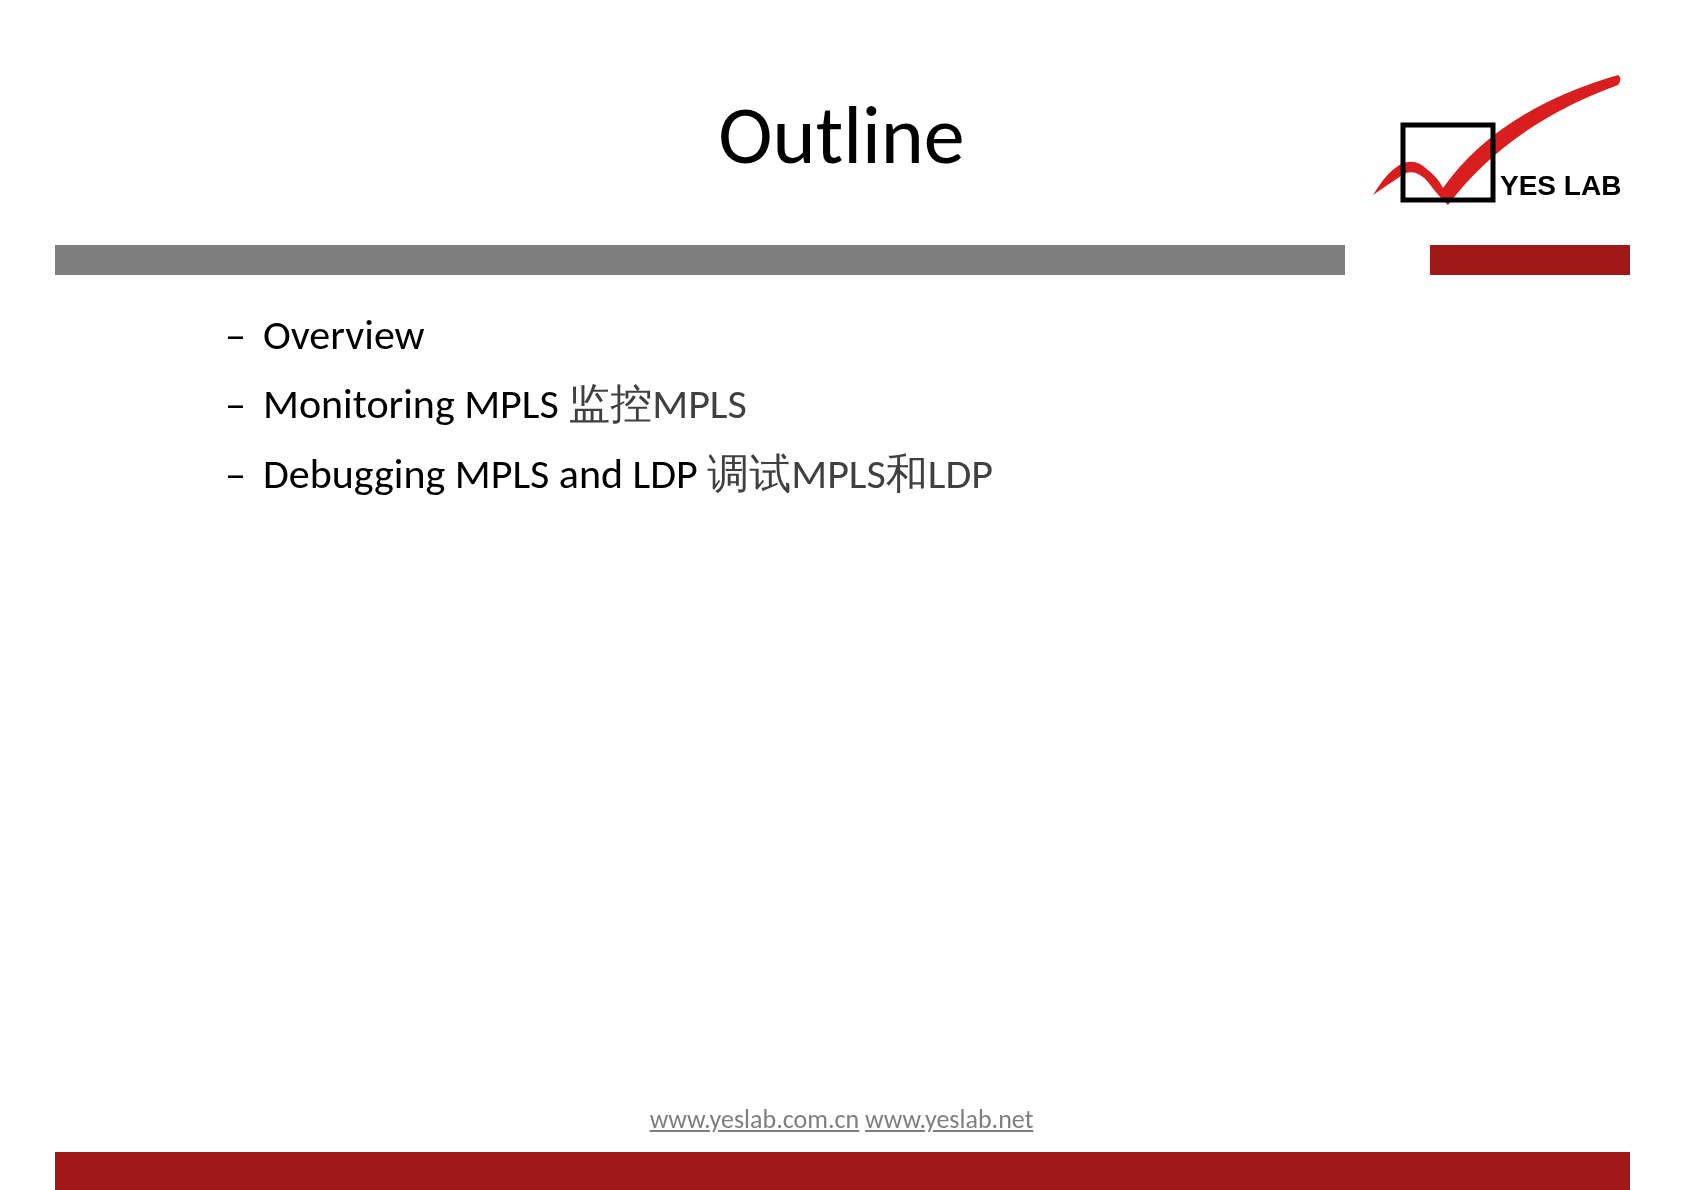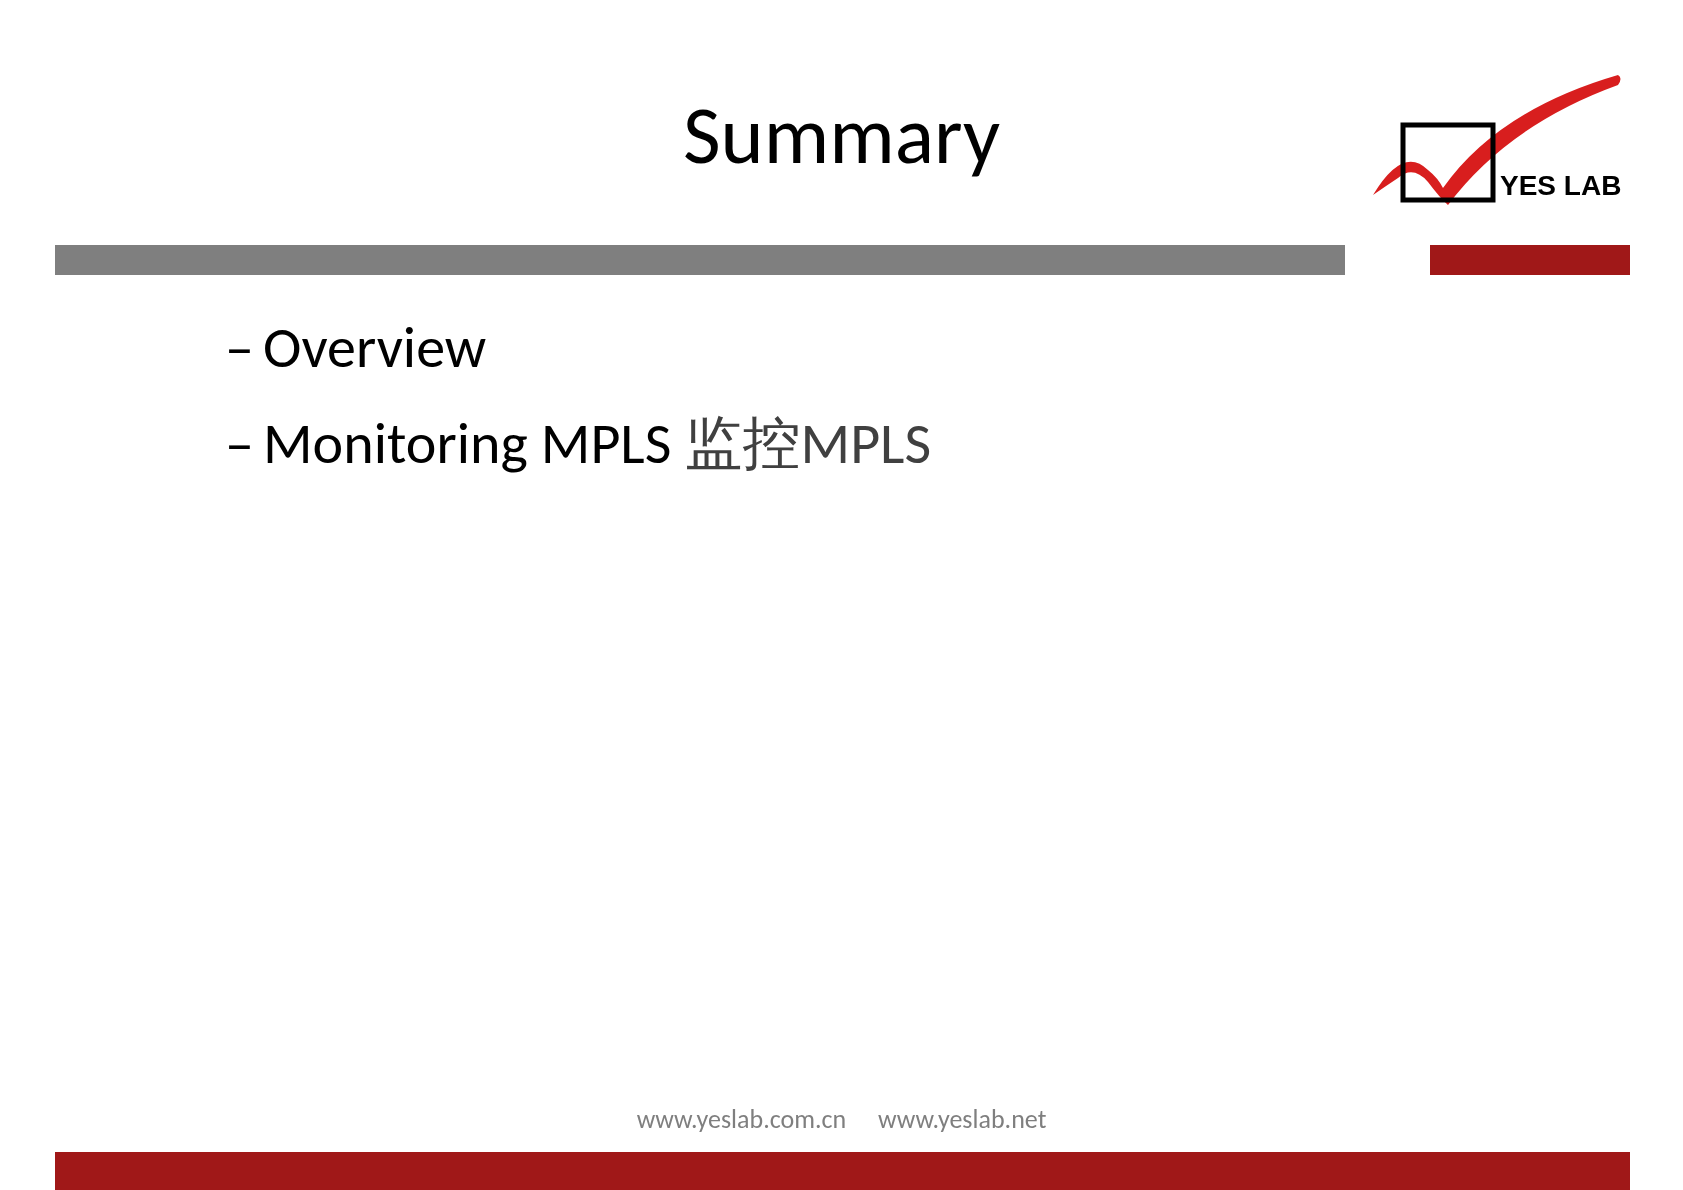--- a/index.html
+++ b/index.html
@@ -7,50 +7,51 @@
   .slide { position: relative; width: 1683px; height: 1190px; overflow: hidden; }
 
   .title { position: absolute; top: 85px; left: 0; width: 100%; text-align: center; font-size: 82px; font-weight: 400; color: #000; }
 
   .logo { position: absolute; top: 70px; right: 55px; width: 260px; height: 160px; text-align: center; }
 
   .grey-bar { position: absolute; top: 245px; left: 55px; width: 1290px; height: 30px; background: #7f7f7f; }
   .red-bar-top { position: absolute; top: 245px; left: 1430px; width: 200px; height: 30px; background: #a01818; }
 
   .content { position: absolute; top: 300px; left: 225px; width: 1200px; }
-  .item { font-size: 58px; line-height: 1.65; color: #000; }
+  .item { font-size: 42px; line-height: 1.65; color: #000; }
   .dash { color: #000; display: inline-block; width: 38px; }
   .red { color: #404040; }
 
   .footer-links { position: absolute; bottom: 55px; left: 0; width: 100%; text-align: center; font-size: 26px; color: #7f7f7f; }
-  .footer-links span { margin: 0 13px; color: #7f7f7f; }
+  .footer-links span { text-decoration: underline; margin: 0 0; color: #7f7f7f; }
 
   .red-bar-bottom { position: absolute; bottom: 0; left: 55px; width: 1575px; height: 38px; background: #a01818; }
 </style>
 </head>
 <body>
 
 <div class="slide">
 
-  <div class="title">Summary</div>
+  <div class="title">Outline</div>
 
   <div class="logo">
     <svg viewBox="0 0 260 160" width="260" height="160">
       <path d="M 5 125 Q 35 75 60 100 Q 70 108 75 118 Q 130 40 250 5 Q 255 8 250 15 Q 140 55 80 135 Q 72 128 60 112 Q 45 95 30 108 Q 15 118 5 125 Z" fill="#d81e1e"></path>
       <rect x="35" y="55" width="90" height="75" fill="none" stroke="#000" stroke-width="5"></rect>
       <text x="132" y="125" font-family="Arial" font-size="28" font-weight="bold" fill="#000">YES LAB</text>
     </svg>
   </div>
 
   <div class="grey-bar"></div>
   <div class="red-bar-top"></div>
 
   <div class="content">
     <div class="item"><span class="dash">–</span><span>Overview</span>  <span class="red"></span></div>
     <div class="item"><span class="dash">–</span><span>Monitoring MPLS</span>  <span class="red">监控MPLS</span></div>
+    <div class="item"><span class="dash">–</span><span>Debugging MPLS and LDP</span>  <span class="red">调试MPLS和LDP</span></div>
   </div>
 
   <div class="footer-links">
     <span>www.yeslab.com.cn</span>
     <span>www.yeslab.net</span>
   </div>
 
   <div class="red-bar-bottom"></div>
 
 </div>

